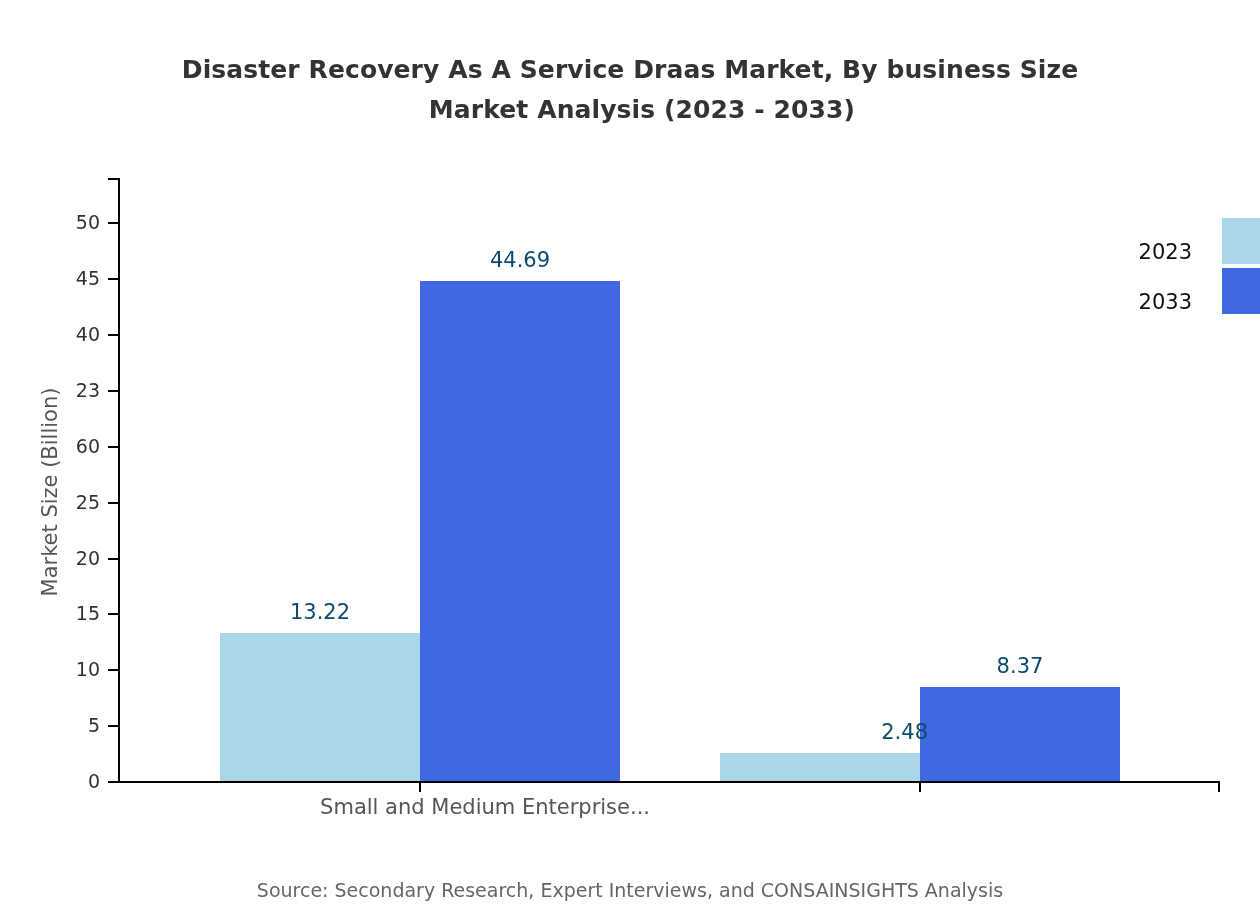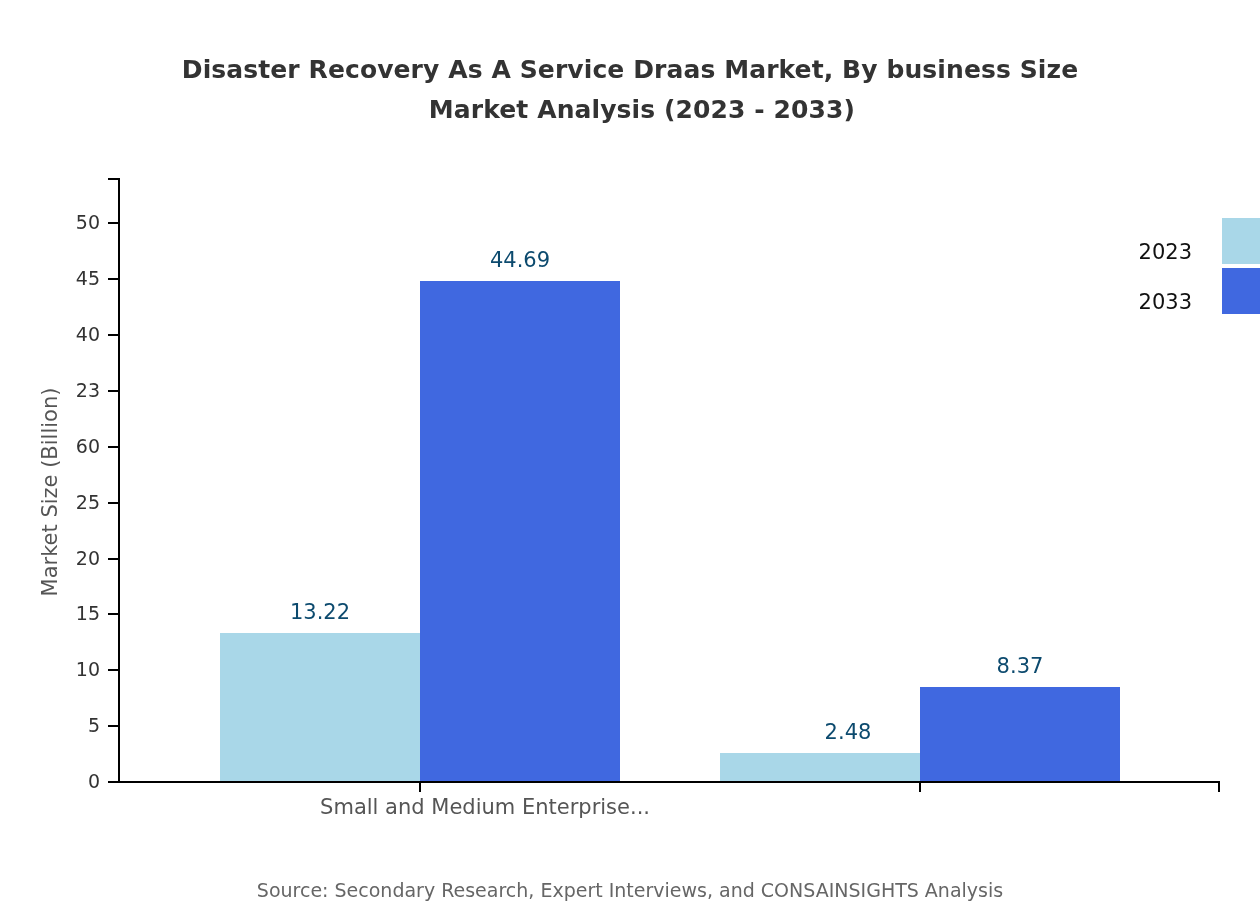--- a/index.html
+++ b/index.html
@@ -233,21 +233,21 @@
 
     <div class="bar" style="left:220px; width:200px; height:148px; background:#a9d7e8;"></div>
     <div class="bar" style="left:420px; width:200px; height:500px; background:#4068e0;"></div>
 
     <div class="bar" style="left:720px; width:200px; height:28px; background:#a9d7e8;"></div>
     <div class="bar" style="left:920px; width:200px; height:94px; background:#4068e0;"></div>
   </div>
 
   <div class="bar-label" style="left:220px; top:602px;">13.22</div>
   <div class="bar-label" style="left:420px; top:250px;">44.69</div>
-  <div class="bar-label" style="left:748px; top:722px;">2.48</div>
+  <div class="bar-label" style="left:728px; top:722px;text-align:right;">2.48</div>
   <div class="bar-label" style="left:920px; top:656px;">8.37</div>
 
   <div class="xtick" style="left:419px;"></div>
   <div class="xtick-label" style="left:190px;">Small and Medium Enterprise...</div>
 
   <div class="xtick" style="left:919px;"></div>
 
   <div class="legend">
     <div class="legend-row">
       <span class="legend-text">2023</span>

